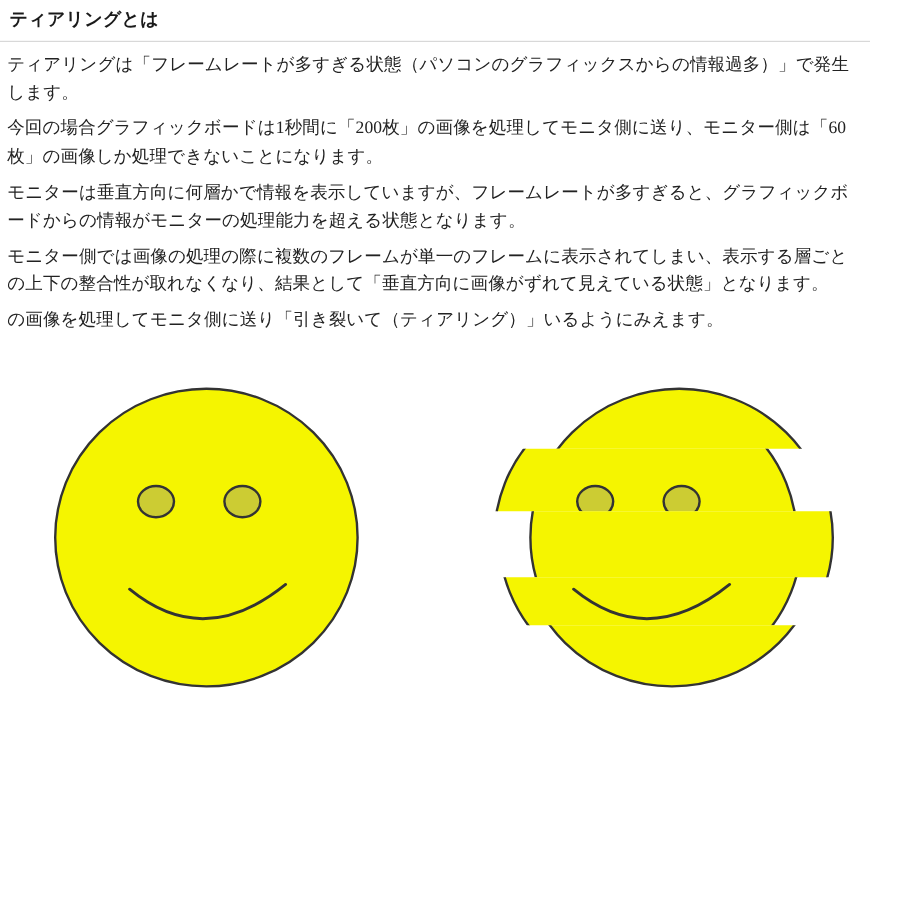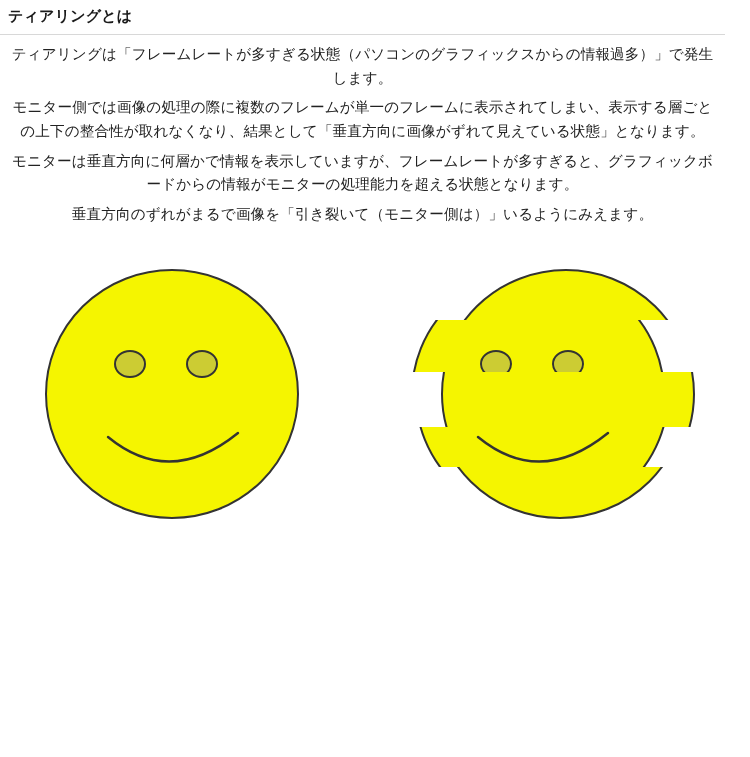--- a/index.html
+++ b/index.html
@@ -29,21 +29,21 @@
     letter-spacing: 0.2px;
   }
   .body-copy {
     padding: 8px 6px 0 6px;
   }
   .para {
     font-size: 14.6px;
     line-height: 1.62;
     color: #222222;
     margin: 0 0 6px 0;
-    text-align: center;
+    text-align: left;
     letter-spacing: 0.1px;
   }
   .figures {
     position: relative;
     margin-top: 26px;
     height: 300px;
   }
   .figure {
     position: absolute;
     top: 0;
@@ -54,23 +54,24 @@
 </style>
 </head>
 <body>
 
 <div class="page">
 
   <div class="heading">ティアリングとは</div>
 
   <div class="body-copy">
     <p class="para">ティアリングは「フレームレートが多すぎる状態（パソコンのグラフィックスからの情報過多）」で発生します。</p>
+    <p class="para">今回の場合グラフィックボードは1秒間に「200枚」の画像を処理してモニタ側に送り、モニター側は「60枚」の画像しか処理できないことになります。</p>
+    <p class="para">モニターは垂直方向に何層かで情報を表示していますが、フレームレートが多すぎると、グラフィックボードからの情報がモニターの処理能力を超える状態となります。</p>
     <p class="para">モニター側では画像の処理の際に複数のフレームが単一のフレームに表示されてしまい、表示する層ごとの上下の整合性が取れなくなり、結果として「垂直方向に画像がずれて見えている状態」となります。</p>
-    <p class="para">モニターは垂直方向に何層かで情報を表示していますが、フレームレートが多すぎると、グラフィックボードからの情報がモニターの処理能力を超える状態となります。</p>
-    <p class="para">垂直方向のずれがまるで画像を「引き裂いて（モニター側は）」いるようにみえます。</p>
+    <p class="para">の画像を処理してモニタ側に送り「引き裂いて（ティアリング）」いるようにみえます。</p>
   </div>
 
   <div class="figures">
 
     <div class="figure fig-left">
       <svg width="290" height="290" viewBox="0 0 290 290">
         <ellipse cx="142" cy="142" rx="126" ry="124" fill="#F5F500" stroke="#333333" stroke-width="2"></ellipse>
         <ellipse cx="100" cy="112" rx="15" ry="13" fill="#CCCC33" stroke="#333333" stroke-width="2"></ellipse>
         <ellipse cx="172" cy="112" rx="15" ry="13" fill="#CCCC33" stroke="#333333" stroke-width="2"></ellipse>
         <path d="M 78 185 Q 140 236 208 181" fill="none" stroke="#333333" stroke-width="2.4" stroke-linecap="round"></path>

